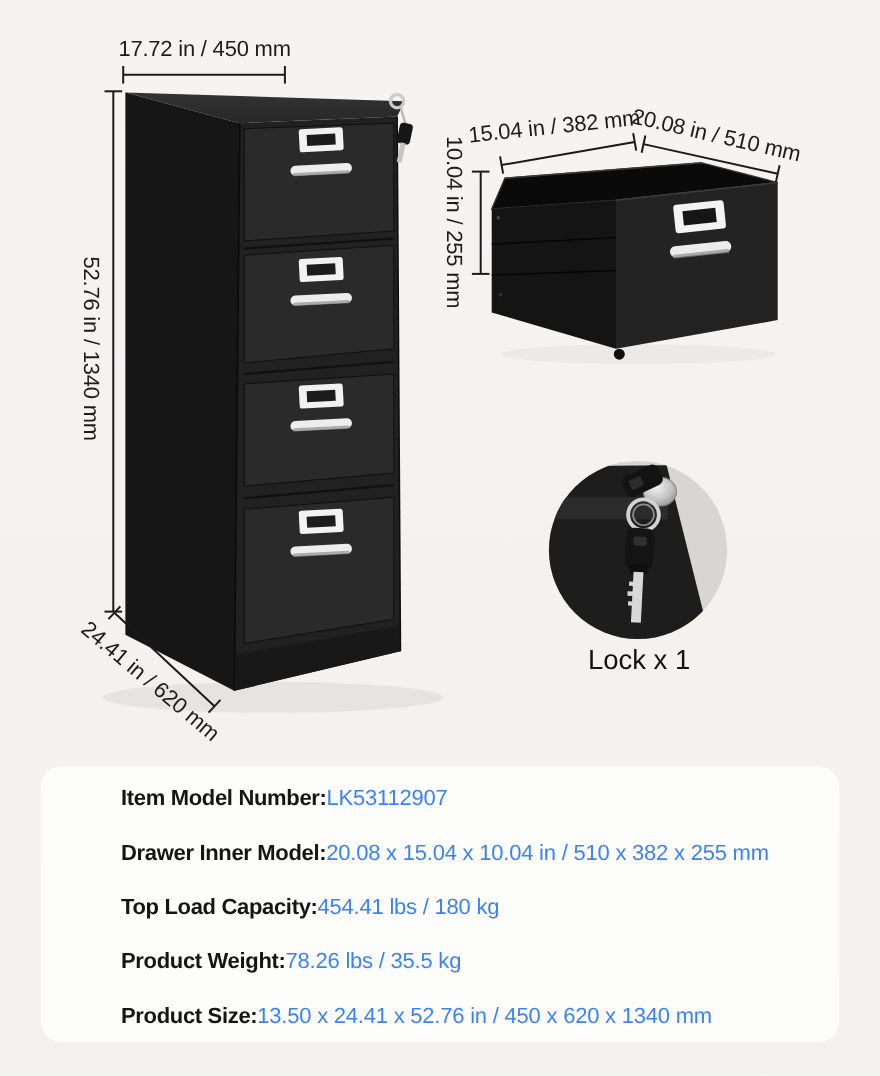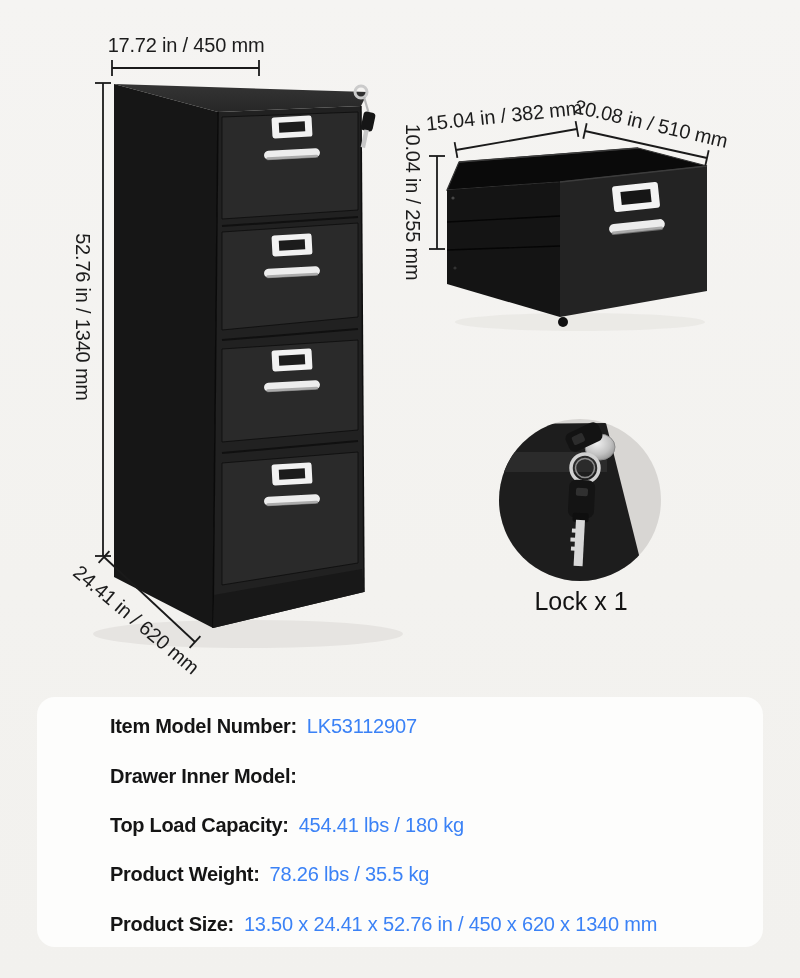--- a/index.html
+++ b/index.html
@@ -15,21 +15,21 @@
   }
   .lock-label{
     position:absolute;transform:translate(-50%,-50%);
     font-size:25px;font-weight:500;color:#121212;white-space:nowrap;
   }
   .spec-card{
     position:absolute;left:37px;top:697px;width:726px;height:250px;
     background:#fdfdfc;border-radius:18px;box-sizing:border-box;
     padding:5px 0 0 73px;
   }
-  .spec-row{height:49.4px;display:flex;align-items:center;gap:10px;font-size:20px;white-space:nowrap;}
+  .spec-row{height:49.4px;display:flex;align-items:center;font-size:20px;white-space:nowrap;}
   .spec-label{font-weight:700;color:#151515;letter-spacing:-0.3px;}
   .spec-value{color:#3b82f6;font-weight:500;letter-spacing:-0.2px;}
 </style>
 </head>
 <body>
 
 <div class="stage">
 
   <svg width="800" height="680" viewBox="0 0 800 680">
     <defs>
@@ -212,20 +212,21 @@
 
   <div class="lock-label" style="left:581px;top:601px;">Lock x 1</div>
 
   <div class="spec-card">
     <div class="spec-row">
       <span class="spec-label">Item Model Number:</span>
       <span class="spec-value">LK53112907</span>
     </div>
     <div class="spec-row">
       <span class="spec-label">Drawer Inner Model:</span>
+      <span class="spec-value">20.08 x 15.04 x 10.04 in / 510 x 382 x 255 mm</span>
     </div>
     <div class="spec-row">
       <span class="spec-label">Top Load Capacity:</span>
       <span class="spec-value">454.41 lbs / 180 kg</span>
     </div>
     <div class="spec-row">
       <span class="spec-label">Product Weight:</span>
       <span class="spec-value">78.26 lbs / 35.5 kg</span>
     </div>
     <div class="spec-row">

